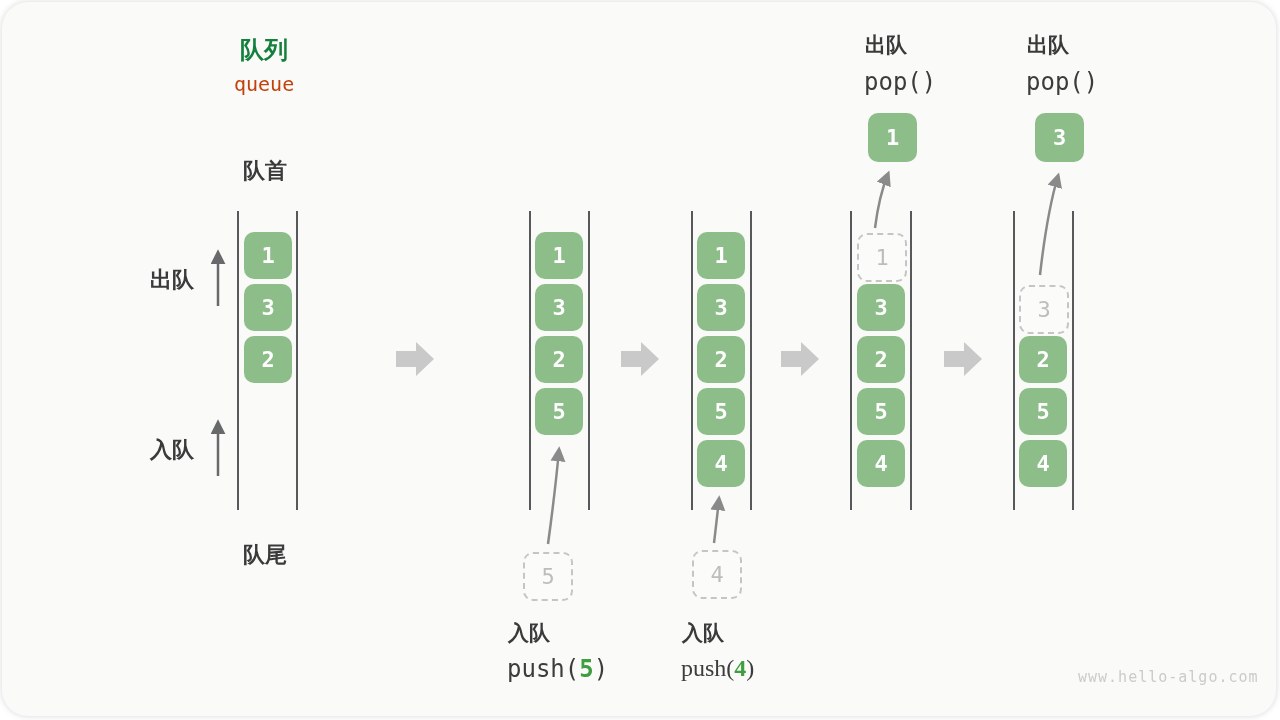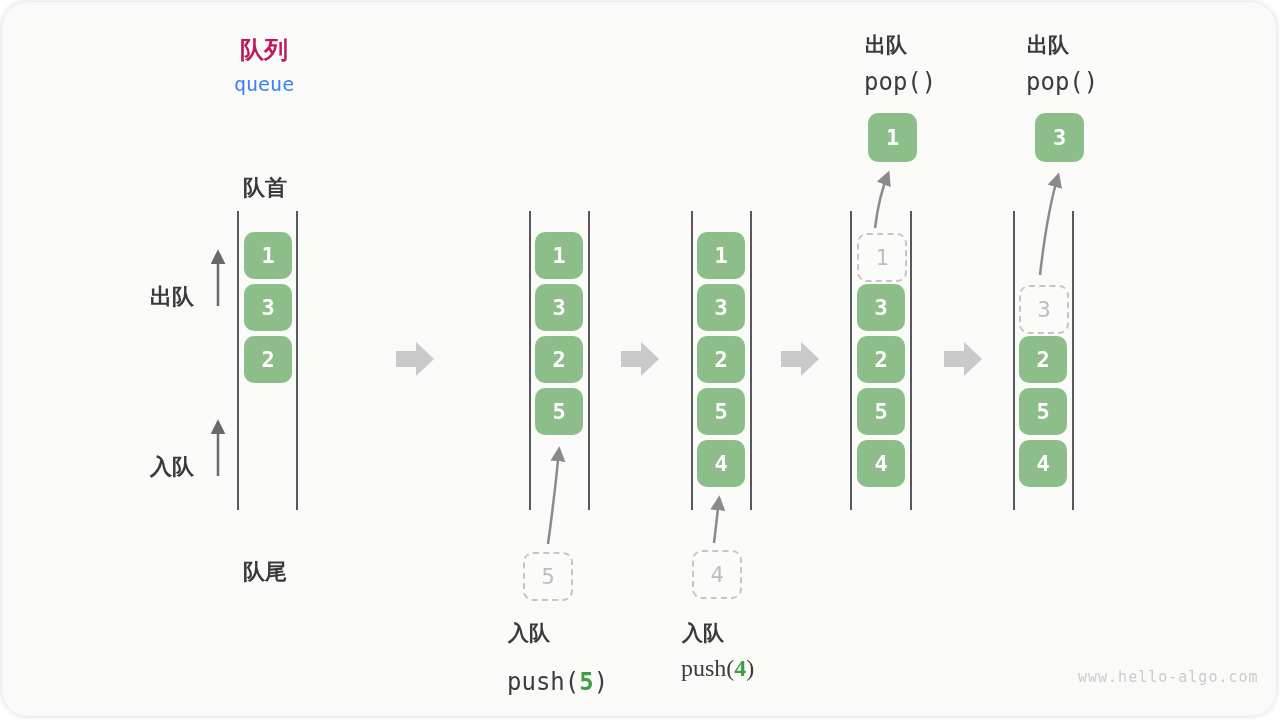--- a/index.html
+++ b/index.html
@@ -1,24 +1,24 @@
 <!DOCTYPE html>
 <html><head>
 <meta charset="utf-8">
 <style>
   html,body{margin:0;padding:0;width:1280px;height:720px;background:#ffffff;overflow:hidden;}
   body{font-family:"Liberation Sans","DejaVu Sans",sans-serif;position:relative;}
   .card{position:absolute;left:2px;top:2px;width:1274px;height:714px;background:#fafaf8;
         border-radius:26px;box-shadow:0 0 6px rgba(0,0,0,0.16);}
   .abs{position:absolute;}
   
-  .title-zh{font-size:24px;font-weight:bold;color:#be185d;}
+  .title-zh{font-size:24px;font-weight:bold;color:#15803d;}
   .mono{font-family:"DejaVu Sans Mono","Liberation Mono",monospace;}
-  .code{font-size:20px;color:#3b82f6;}
-  .zh-label{font-size:22px;font-weight:bold;color:#3a3a3a;margin-top:17px;}
+  .code{font-size:20px;color:#c2410c;}
+  .zh-label{font-size:22px;font-weight:bold;color:#3a3a3a;}
   .op-zh{font-size:21px;font-weight:bold;color:#3a3a3a;}
   .code-op{font-size:24px;color:#3c3c3c;}
   .code-arg{color:#3f9e3f;font-weight:bold;}
   .watermark{font-size:15px;color:#cbcbcb;letter-spacing:1px;}
   
   .wall{position:absolute;width:2px;background:#57585a;top:211px;height:299px;}
   .qbox{position:absolute;width:48px;height:47px;border-radius:10px;background:#8dbe8a;
         color:#ffffff;font-family:"DejaVu Sans Mono","Liberation Mono",monospace;
         font-size:22px;font-weight:bold;display:flex;align-items:center;justify-content:center;}
   .qbox.pop{width:49px;height:49px;}
@@ -73,21 +73,21 @@
 <div class="qbox" style="left:244px;top:336px;">2</div>
 
 <div class="wall" style="left:529px;"></div>
 <div class="wall" style="left:588px;"></div>
 <div class="qbox" style="left:535px;top:232px;">1</div>
 <div class="qbox" style="left:535px;top:284px;">3</div>
 <div class="qbox" style="left:535px;top:336px;">2</div>
 <div class="qbox" style="left:535px;top:388px;">5</div>
 <div class="dashed" style="left:523px;top:552px;">5</div>
 <div class="abs op-zh" style="left:508px;top:619px;">入队</div>
-<div class="abs mono code-op" style="left:507px;top:655px;margin-top:13px;"><span>push(</span><span class="code-arg">5</span><span>)</span></div>
+<div class="abs mono code-op" style="left:507px;top:655px;"><span>push(</span><span class="code-arg">5</span><span>)</span></div>
 
 <div class="wall" style="left:691px;"></div>
 <div class="wall" style="left:750px;"></div>
 <div class="qbox" style="left:697px;top:232px;">1</div>
 <div class="qbox" style="left:697px;top:284px;">3</div>
 <div class="qbox" style="left:697px;top:336px;">2</div>
 <div class="qbox" style="left:697px;top:388px;">5</div>
 <div class="qbox" style="left:697px;top:440px;">4</div>
 <div class="dashed" style="left:692px;top:550px;">4</div>
 <div class="abs op-zh" style="left:682px;top:619px;">入队</div>

